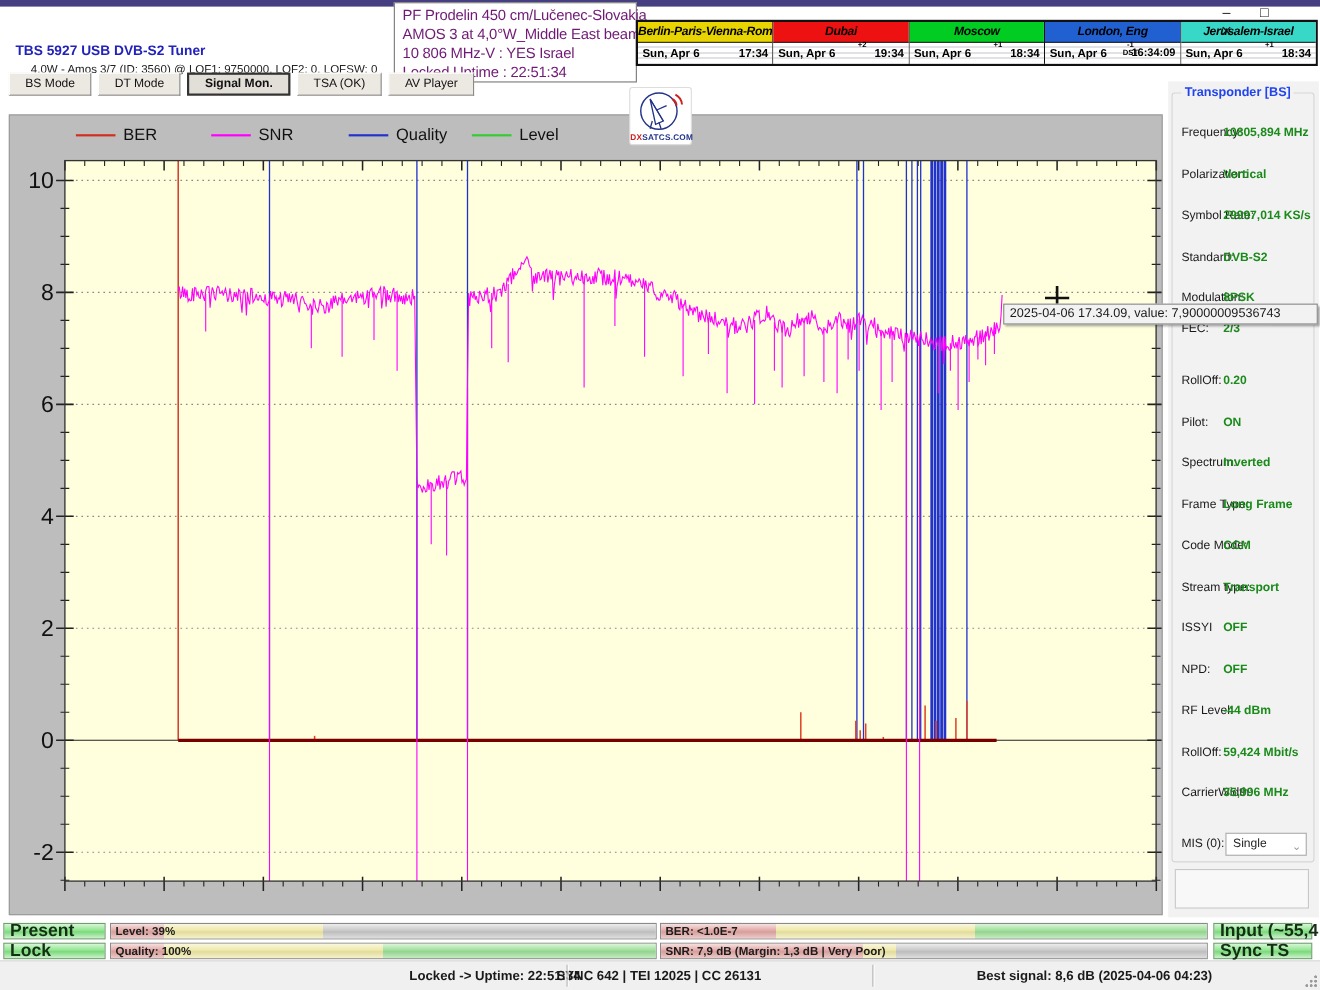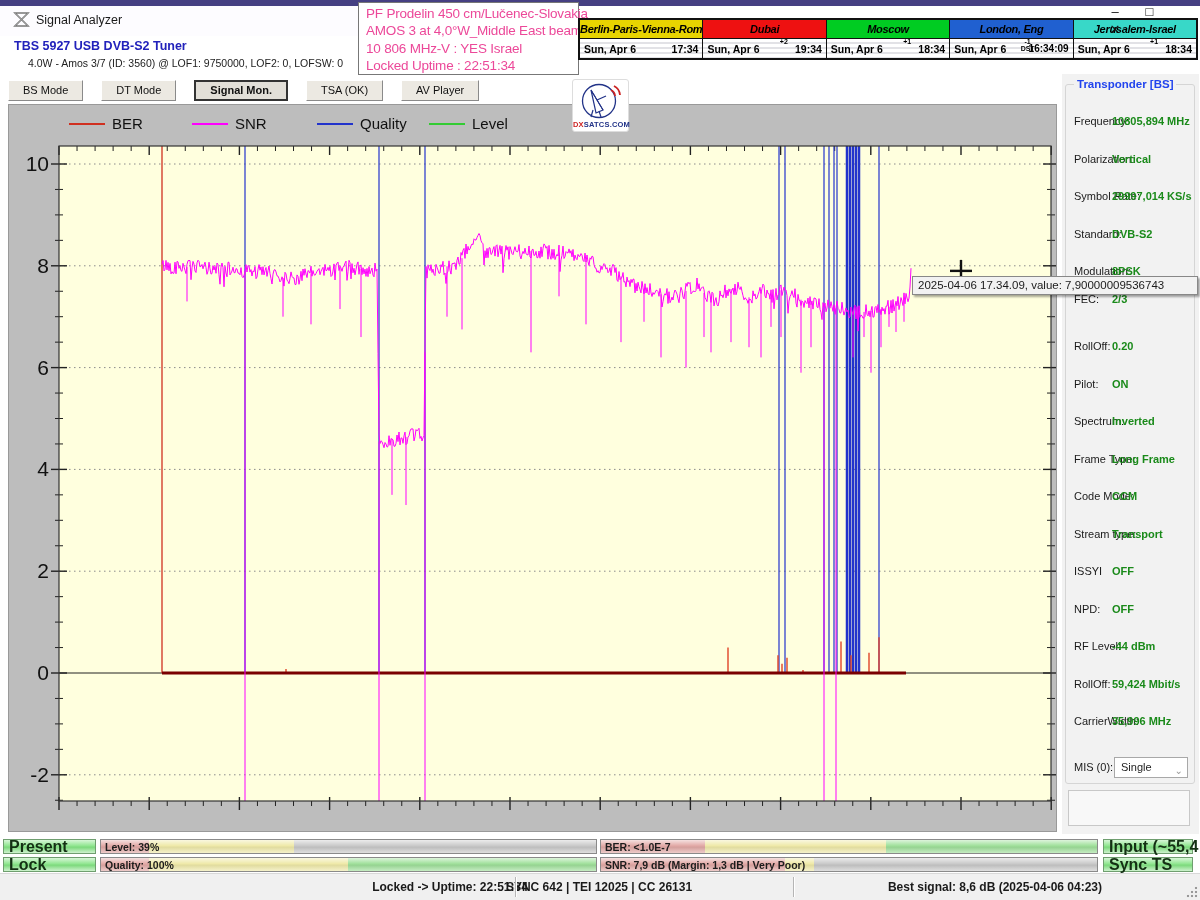--- a/index.html
+++ b/index.html
@@ -9,38 +9,38 @@
 
   .top-stripe { position:absolute; left:0; top:0; width:1200px; height:6px; background:#453f82; }
   .titlebar { position:absolute; left:0; top:6px; width:360px; height:30px; background:#fdfcff; }
   .titlebar .app-icon { position:absolute; left:13px; top:5px; }
   .titlebar .app-title { position:absolute; left:36px; top:7px; font-size:12.5px; color:#1a1a1a; }
   .win-controls { position:absolute; left:1100px; top:2px; width:98px; height:18px; z-index:1; }
   .win-controls span { display:inline-block; width:30px; text-align:center; font-size:13px; color:#111; cursor:default; }
 
   .info-box { position:absolute; left:358px; top:2px; width:221px; height:73px;
     border:1px solid #777; background:#fff; padding:2px 0 0 7px; }
-  .info-box div { font-size:13.5px; letter-spacing:-0.2px; color:#ec4899; line-height:17.4px; white-space:nowrap; }
+  .info-box div { font-size:13.5px; letter-spacing:-0.2px; color:#701a75; line-height:17.4px; white-space:nowrap; }
 
   .tuner-name { position:absolute; left:14px; top:39px; font-size:12.5px; font-weight:bold; color:#2222bb; }
   .tuner-details { position:absolute; left:28px; top:57px; font-size:10.5px; color:#222; }
 
   .clocks { position:absolute; left:578px; top:18px; width:620px; height:42px; display:flex;
     border:2px solid #111; background:#fff; }
   .clock-col { flex:1 1 0; border-right:1px solid #111; display:flex; flex-direction:column; min-width:0; }
   .clock-col:last-child { border-right:none; }
   .clock-head { height:19px; border-bottom:1px solid #111; font-size:11px; font-weight:bold; font-style:italic;
     letter-spacing:-0.3px; color:#000; text-align:center; line-height:18px; white-space:nowrap; overflow:hidden; }
   .clock-time { flex:1; position:relative; background:repeating-linear-gradient(#ffffff 0 3px,#e2e2e6 3px 5px);
     font-size:10.5px; font-weight:bold; color:#000; }
   .clock-date { position:absolute; left:4px; top:4px; white-space:nowrap; }
   .clock-off  { position:absolute; right:38px; top:0px; font-size:7px; font-weight:bold; line-height:6.5px; text-align:center; }
   .clock-hms  { position:absolute; right:4px; top:4px; }
 
-  .tabs { position:absolute; left:8px; top:80px; height:22px; display:flex; gap:18px; }
+  .tabs { position:absolute; left:8px; top:66px; height:22px; display:flex; gap:6px; }
   .tab { height:21px; padding:0 14px; background:#ece9e2; border:1px solid #8a8a8a;
     border-top-color:#fff; border-left-color:#fff; font-size:11px; color:#111; line-height:19px; cursor:default; }
   .tab.active { background:#e2dfd8; border:2px solid #333; line-height:17px; font-weight:bold; }
 
   .logo { position:absolute; left:572px; top:79px; width:57px; height:53px; background:#fff;
     border:1px solid #ddd; border-radius:3px; z-index:3; }
   .logo-text { position:absolute; left:0; bottom:2px; width:100%; text-align:center;
     font-size:7.5px; font-weight:bold; letter-spacing:0.2px; }
   .logo-dx { color:#cc2222; } .logo-rest { color:#223388; }
 
@@ -93,27 +93,20 @@
       radial-gradient(circle at 7px 11px, #999 1px, transparent 1.6px),
       radial-gradient(circle at 3px 11px, #999 1px, transparent 1.6px); }
 </style>
 </head>
 <body>
 
 <div class="root">
 
   <div class="top-stripe"></div>
 
-  <div class="titlebar">
-    <svg class="app-icon" width="17" height="17" viewBox="0 0 17 17">
-      <path d="M2 2 L15 2 L2 15 L15 15 Z" fill="none" stroke="#777" stroke-width="1.6"></path>
-      <path d="M2 2 L15 15 M15 2 L2 15" stroke="#999" stroke-width="1"></path>
-    </svg>
-    <span class="app-title">Signal Analyzer</span>
-  </div>
 
   <div class="win-controls">
     <span>–</span>
     <span>□</span>
     <span>✕</span>
   </div>
 
   <div class="info-box">
     <div>PF Prodelin 450 cm/Lučenec-Slovakia</div>
     <div>AMOS 3 at 4,0°W_Middle East beam</div>

